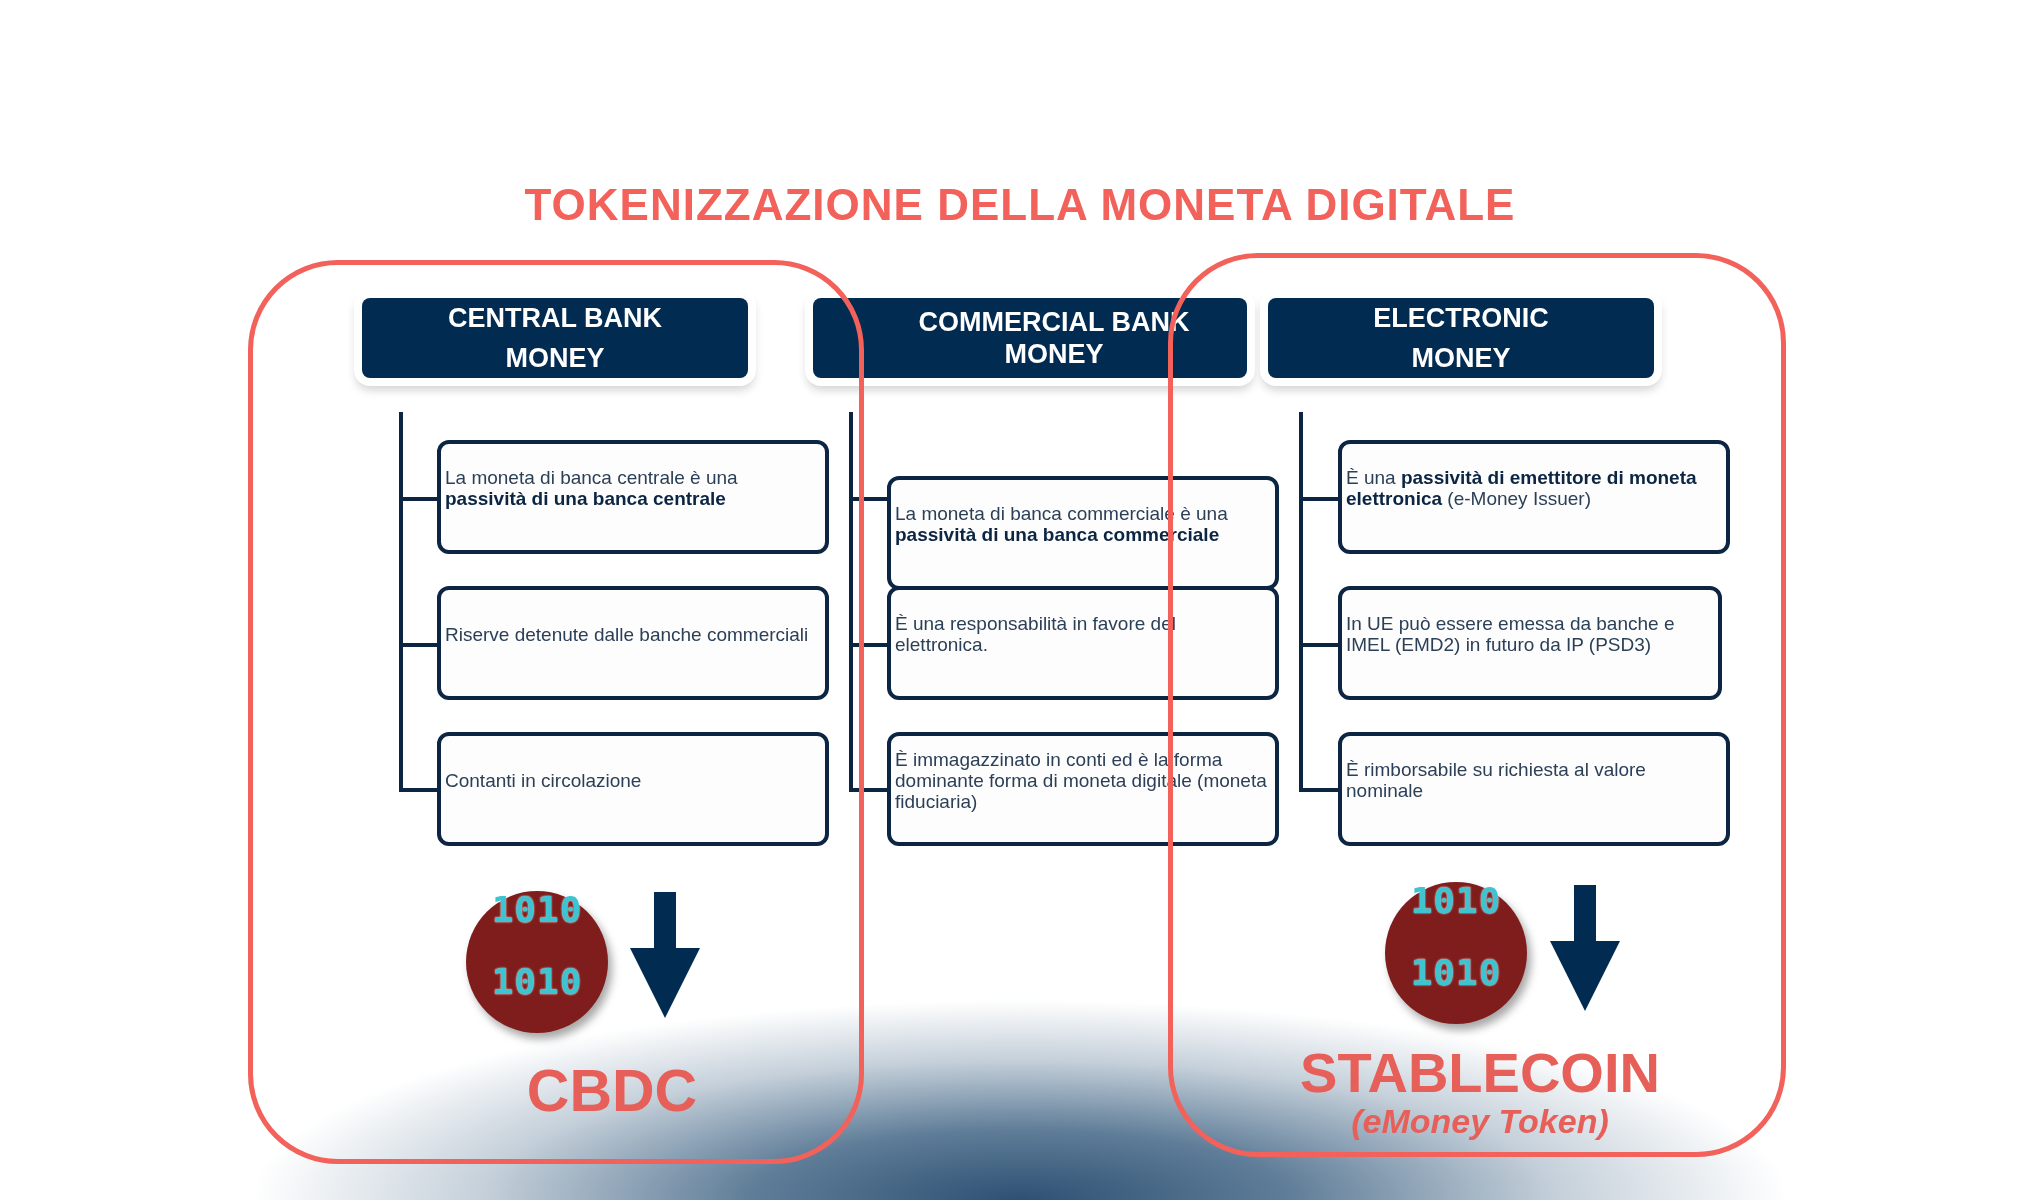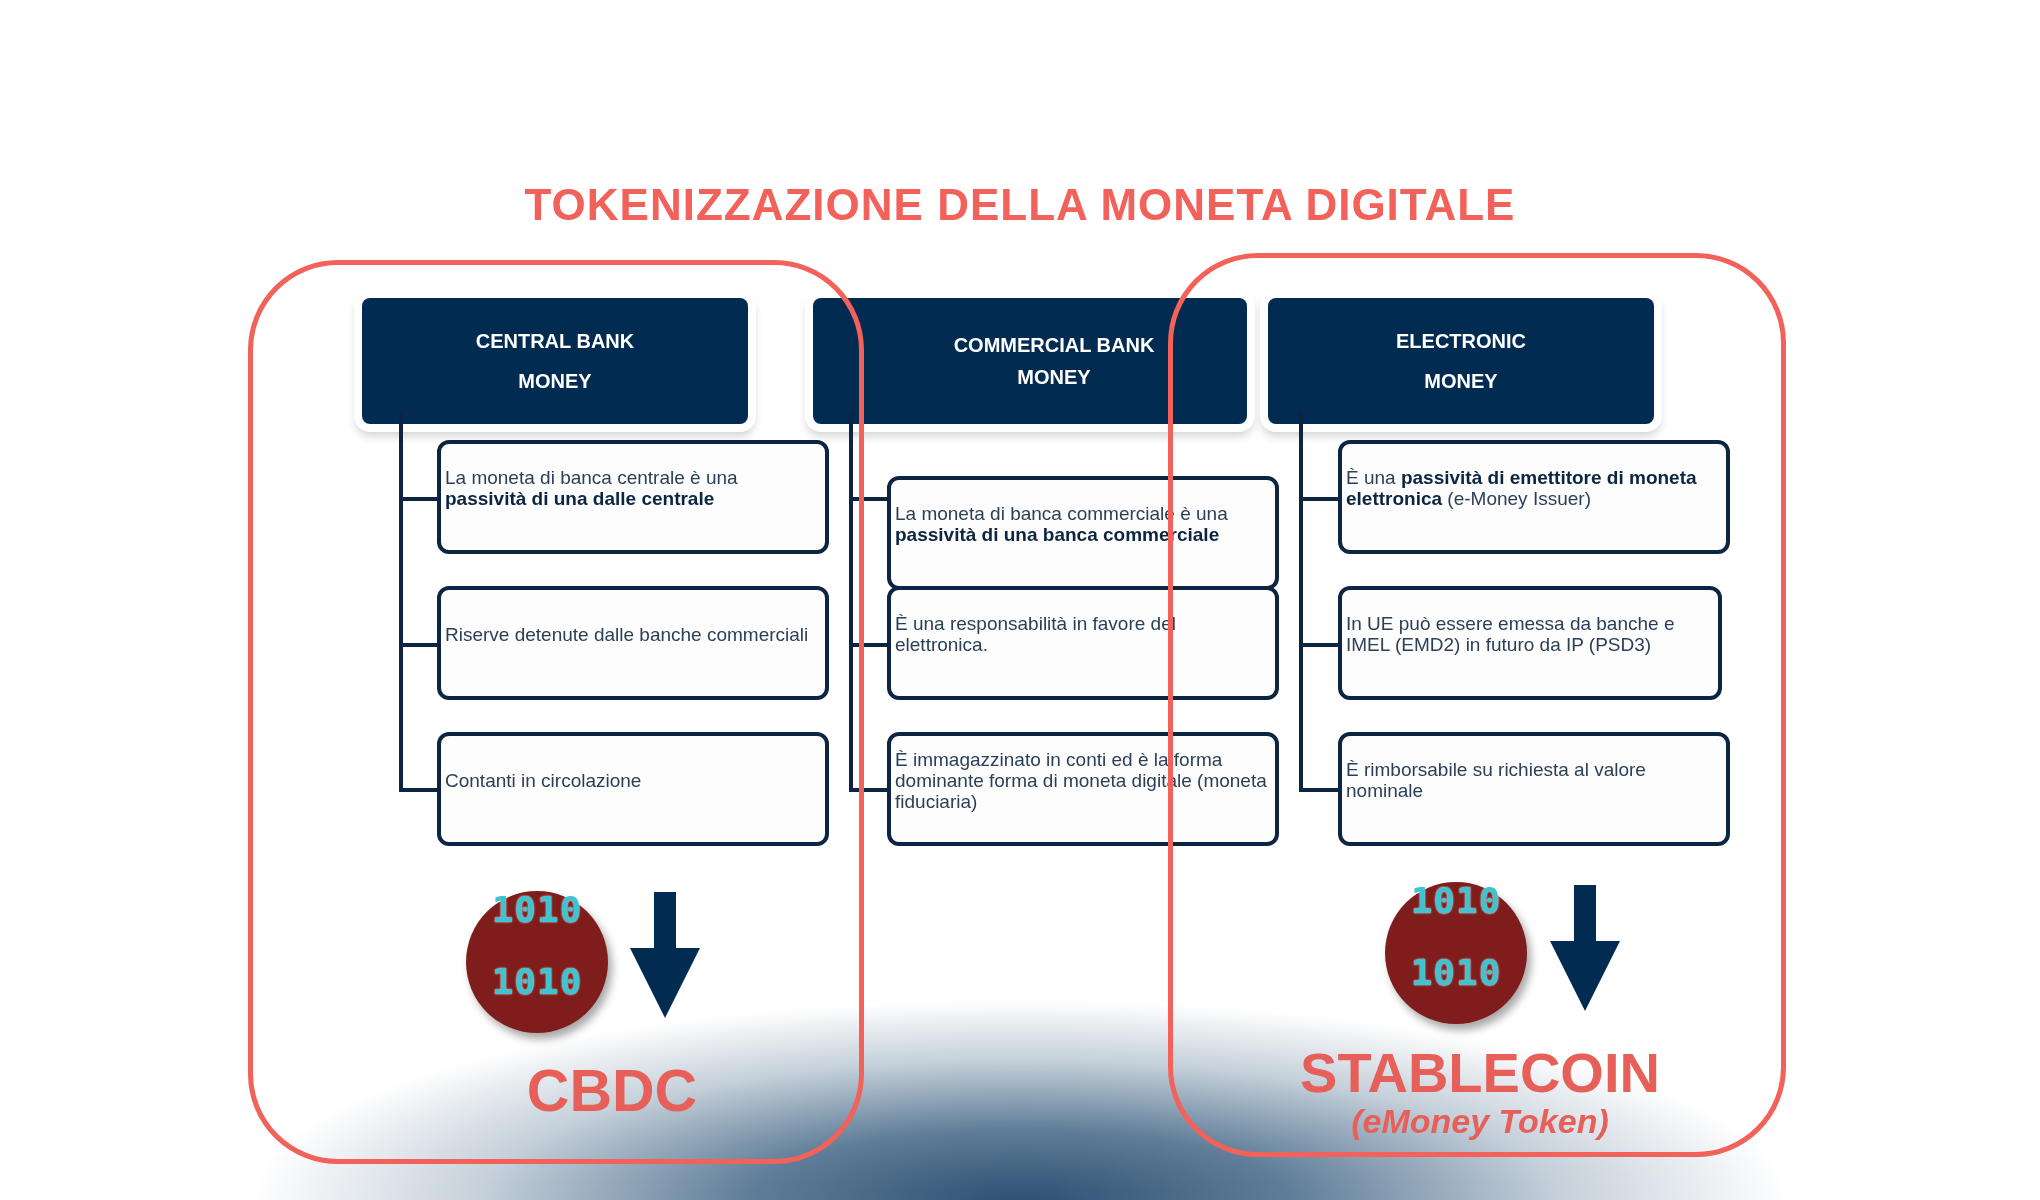--- a/index.html
+++ b/index.html
@@ -5,23 +5,23 @@
   html, body { margin:0; padding:0; }
   body { width:2040px; height:1200px; position:relative; overflow:hidden; background:#ffffff;
          font-family:"Liberation Sans", "DejaVu Sans", sans-serif; }
   .bg-glow { position:absolute; left:220px; top:1000px; width:1600px; height:200px;
     background: radial-gradient(ellipse 48% 100% at 50% 100%, #2e5073 0%, #5f7d98 35%, #c5d0da 70%, rgba(255,255,255,0) 100%); }
   .title { position:absolute; left:0; width:2040px; top:180px; text-align:center;
     color:#f2615a; font-weight:bold; font-size:44px; letter-spacing:1px; }
   .group { position:absolute; border:5px solid #f2615a; border-radius:90px; box-sizing:border-box; }
   .group.cbdc { left:248px; top:260px; width:616px; height:904px; }
   .group.stable { left:1168px; top:253px; width:618px; height:904px; }
-  .header { position:absolute; top:298px; width:386px; height:126px; background:#022b52;
+  .header { position:absolute; top:298px; width:386px; height:80px; background:#022b52;
     border-radius:8px; box-shadow:0 0 0 8px #fff, 0 6px 10px 6px rgba(0,0,0,0.18);
-    color:#fff; font-weight:bold; font-size:20px; text-align:center; display:flex;
+    color:#fff; font-weight:bold; font-size:27px; text-align:center; display:flex;
     flex-direction:column; justify-content:center; line-height:40px; }
   .header.c2 { line-height:32px;padding-left:48px; }
   .trunk { position:absolute; width:4px; background:#0b2542; }
   .branch { position:absolute; height:4px; background:#0b2542; }
   .item { position:absolute; width:392px; height:114px; border:4px solid #0b2542; border-radius:12px;
     background:#fdfdfd; box-sizing:border-box; color:#2b3f57; font-size:19px; line-height:21px;
     display:flex; align-items:center; padding:0 4px 18px 4px; }
   .item b { color:#0b2542; }
   .coin { position:absolute; width:142px; height:142px; border-radius:50%; background:#7f1d1d;
     box-shadow:4px 6px 8px rgba(0,0,0,0.35); display:flex; flex-direction:column; align-items:center; justify-content:flex-start;gap:34px; }
@@ -39,21 +39,21 @@
 
 <div class="header" style="left:362px;">
   <div>CENTRAL BANK</div>
   <div>MONEY</div>
 </div>
 <div class="trunk" style="left:399px; top:412px; height:380px;"></div>
 <div class="branch" style="left:399px; top:497px; width:40px;"></div>
 <div class="branch" style="left:399px; top:643px; width:40px;"></div>
 <div class="branch" style="left:399px; top:788px; width:40px;"></div>
 <div class="item" style="left:437px; top:440px;">
-  <div><span>La moneta di banca centrale è una </span><b>passività di una dalle centrale</b><span></span></div>
+  <div><span>La moneta di banca centrale è una </span><b>passività di una banca centrale</b><span></span></div>
 </div>
 <div class="item" style="left:437px; top:586px;">
   <div><span>Riserve detenute dalle banche commerciali</span></div>
 </div>
 <div class="item" style="left:437px; top:732px;">
   <div><span>Contanti in circolazione</span></div>
 </div>
 
 <div class="header c2" style="left:813px;">
   <div>COMMERCIAL BANK</div>

